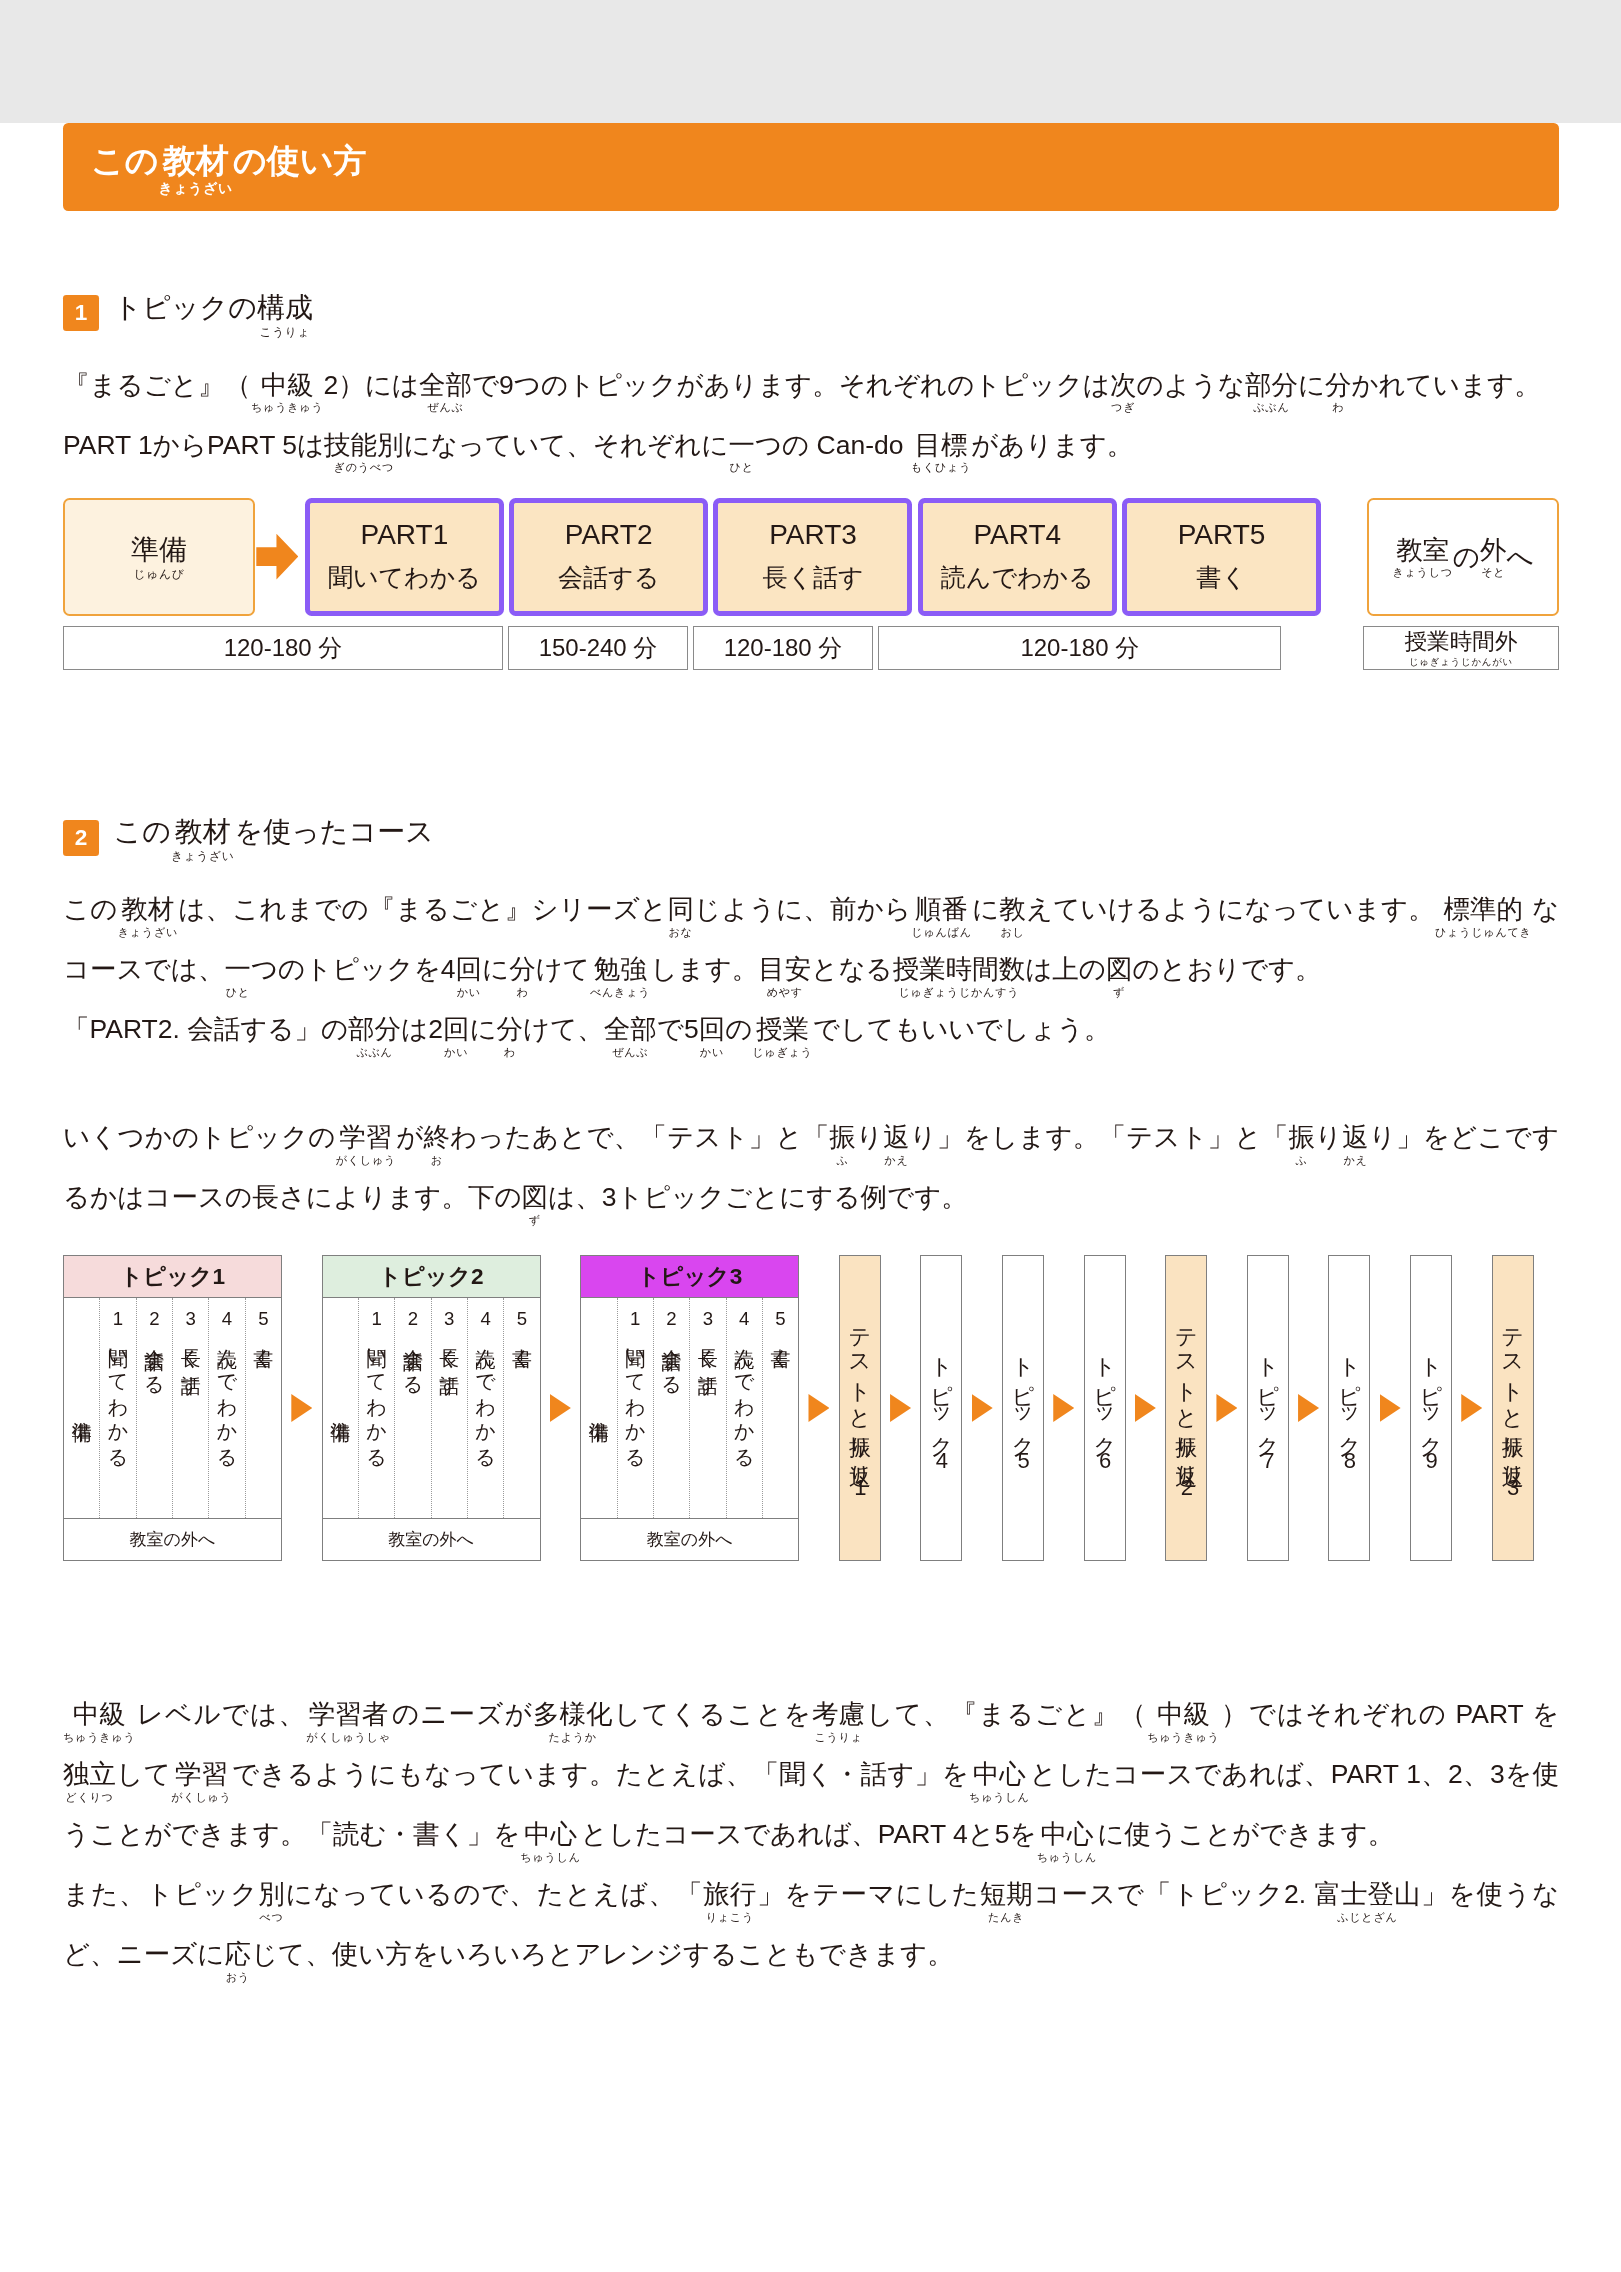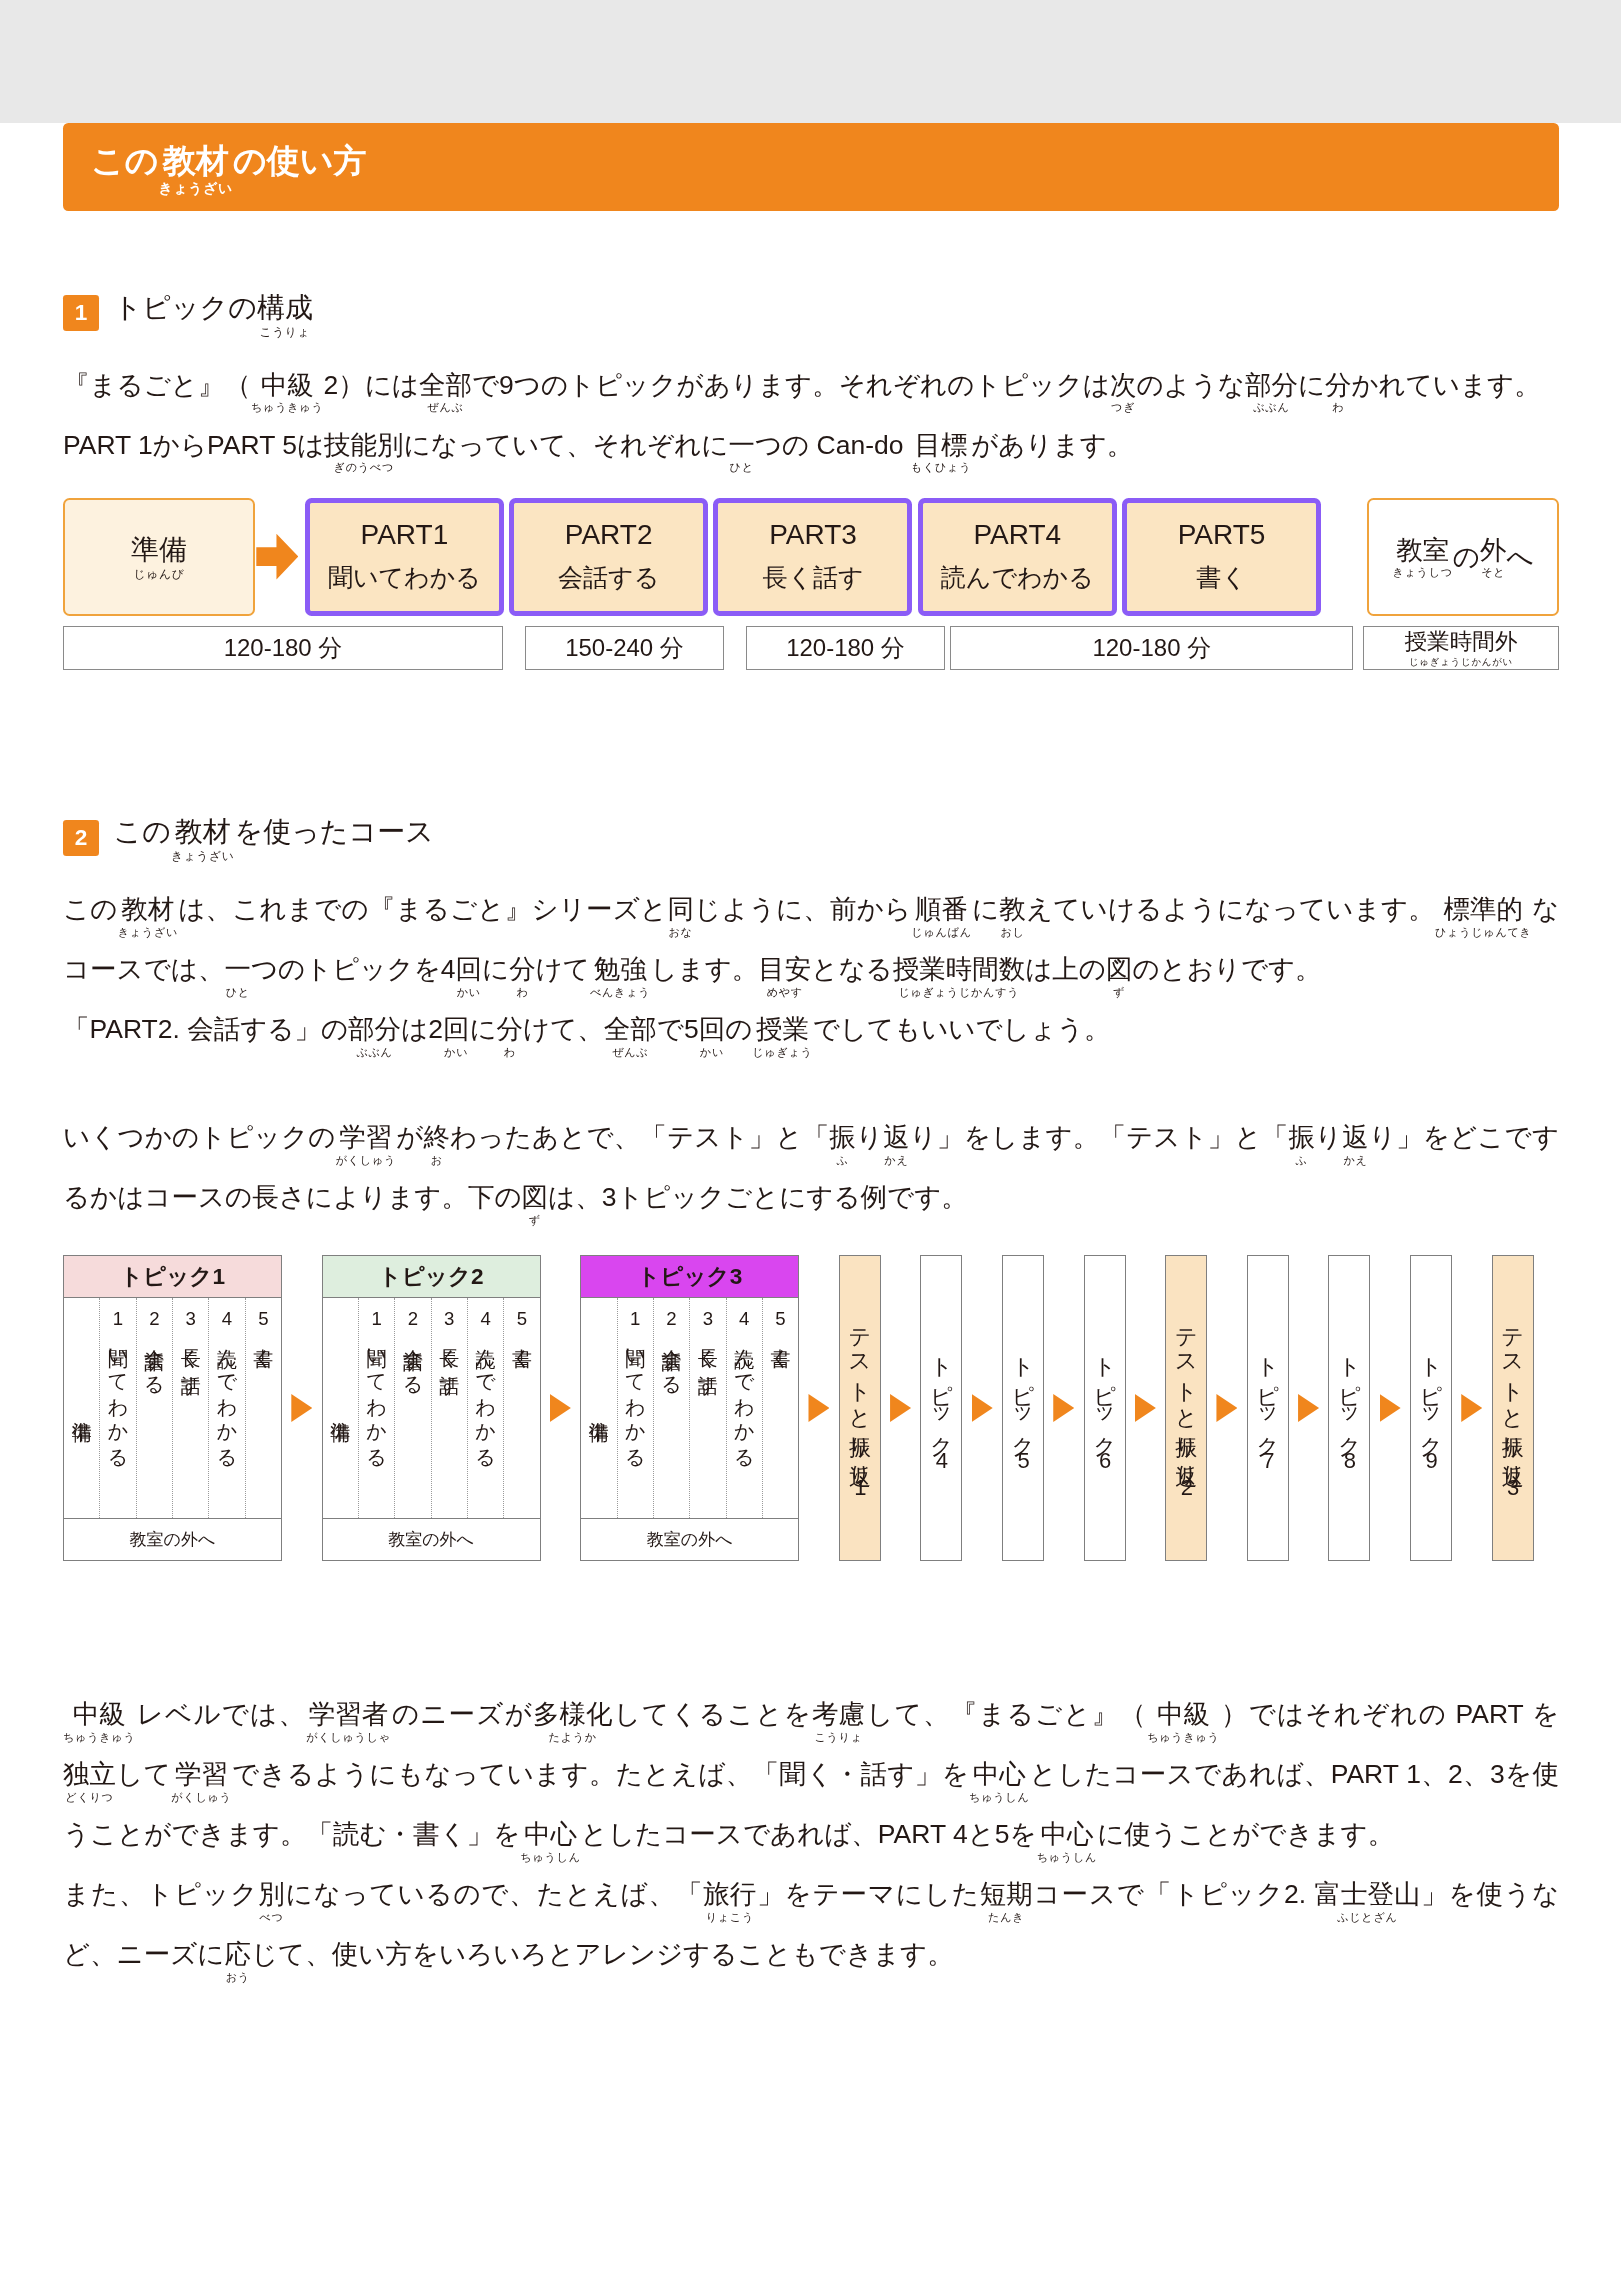--- a/index.html
+++ b/index.html
@@ -48,21 +48,21 @@
   .outside-box{
     width:192px;margin-left:auto;background:#ffffff;border:2px solid #F0A33C;border-radius:6.6px;
     display:flex;align-items:center;justify-content:center;font-size:26.5px;box-sizing:border-box;
   }
   .d1-times{display:flex;margin-top:10.6px;height:44px;}
   .time-box{
     border:1.3px solid #8a8a8a;background:#fff;box-sizing:border-box;
     display:flex;align-items:center;justify-content:center;font-size:24px;
   }
   .t1{width:440px;}
-  .t2{width:199px;margin-left:22px;}
+  .t2{width:180px;margin-left:5px;}
   .t4{width:403px;margin-left:5.3px;}
   .t5{width:196px;margin-left:auto;font-size:22.6px;}
 
   
   .diagram2{margin-top:28px;}
   .d2-row{display:flex;align-items:stretch;height:306px;}
   .arrow-s{
     width:21px;height:28px;background:#F0861D;align-self:center;flex-shrink:0;margin:0 9.3px;
     clip-path:polygon(0 0,100% 50%,0 100%);
   }

